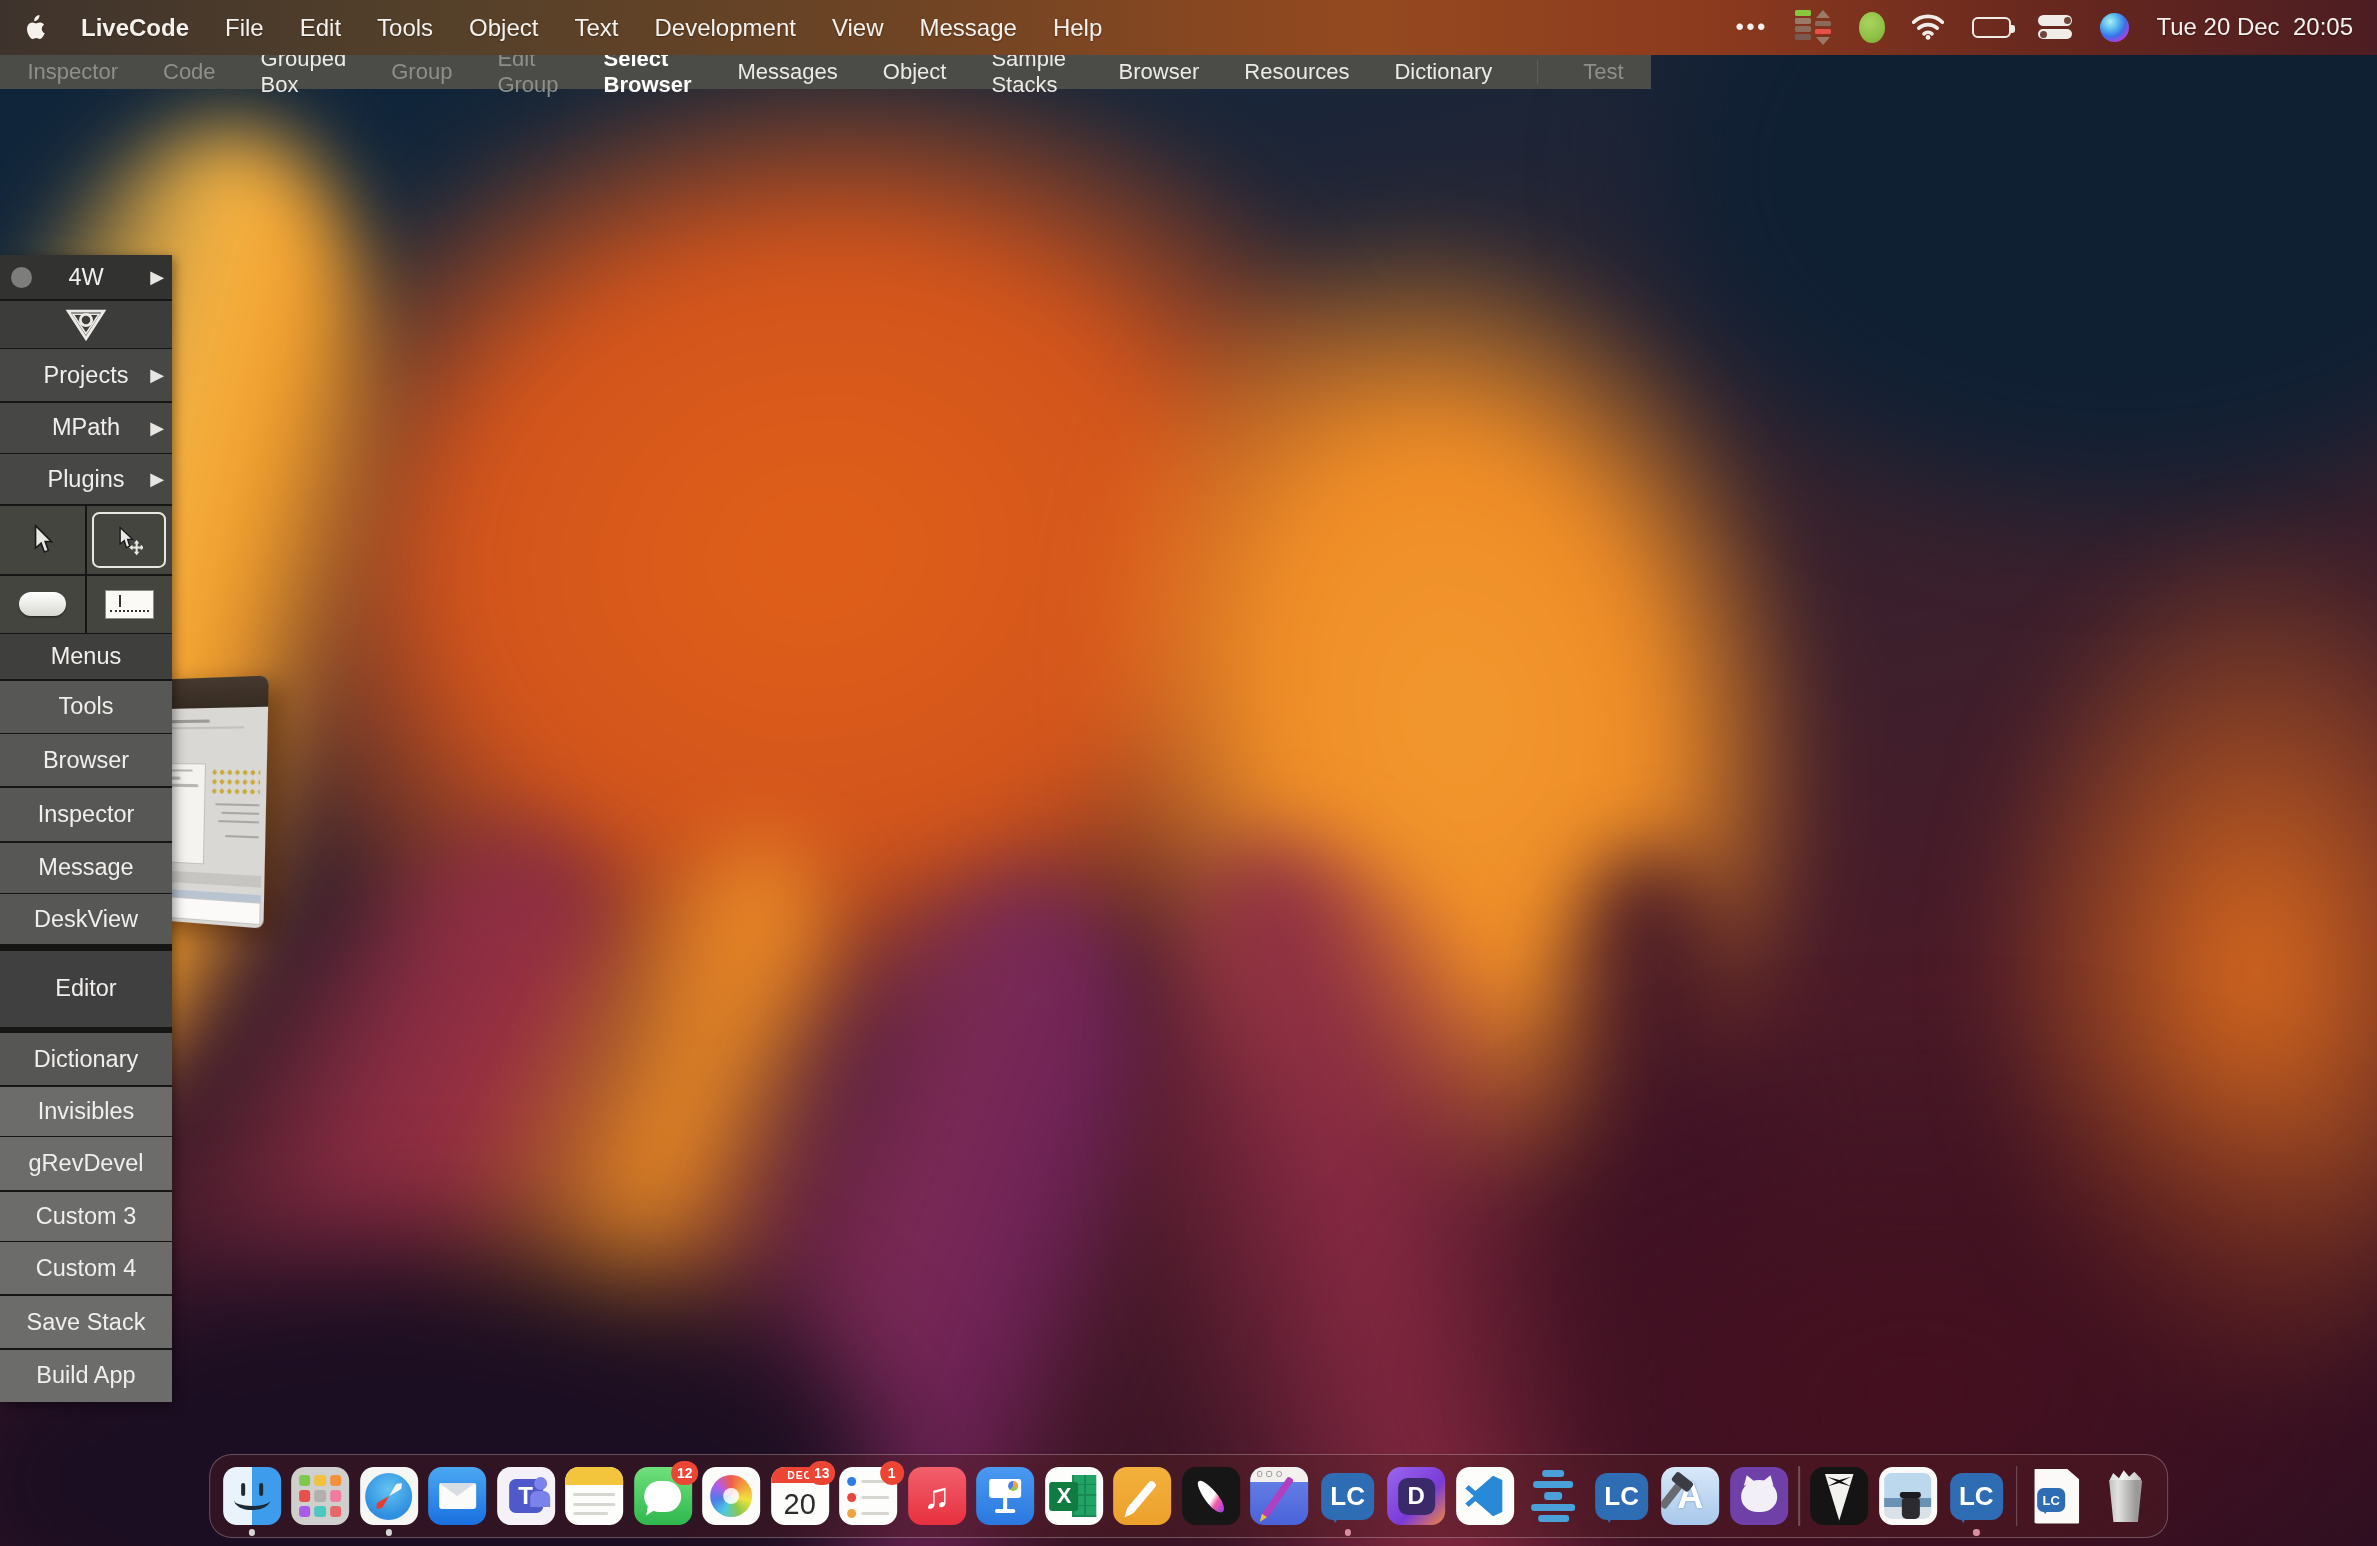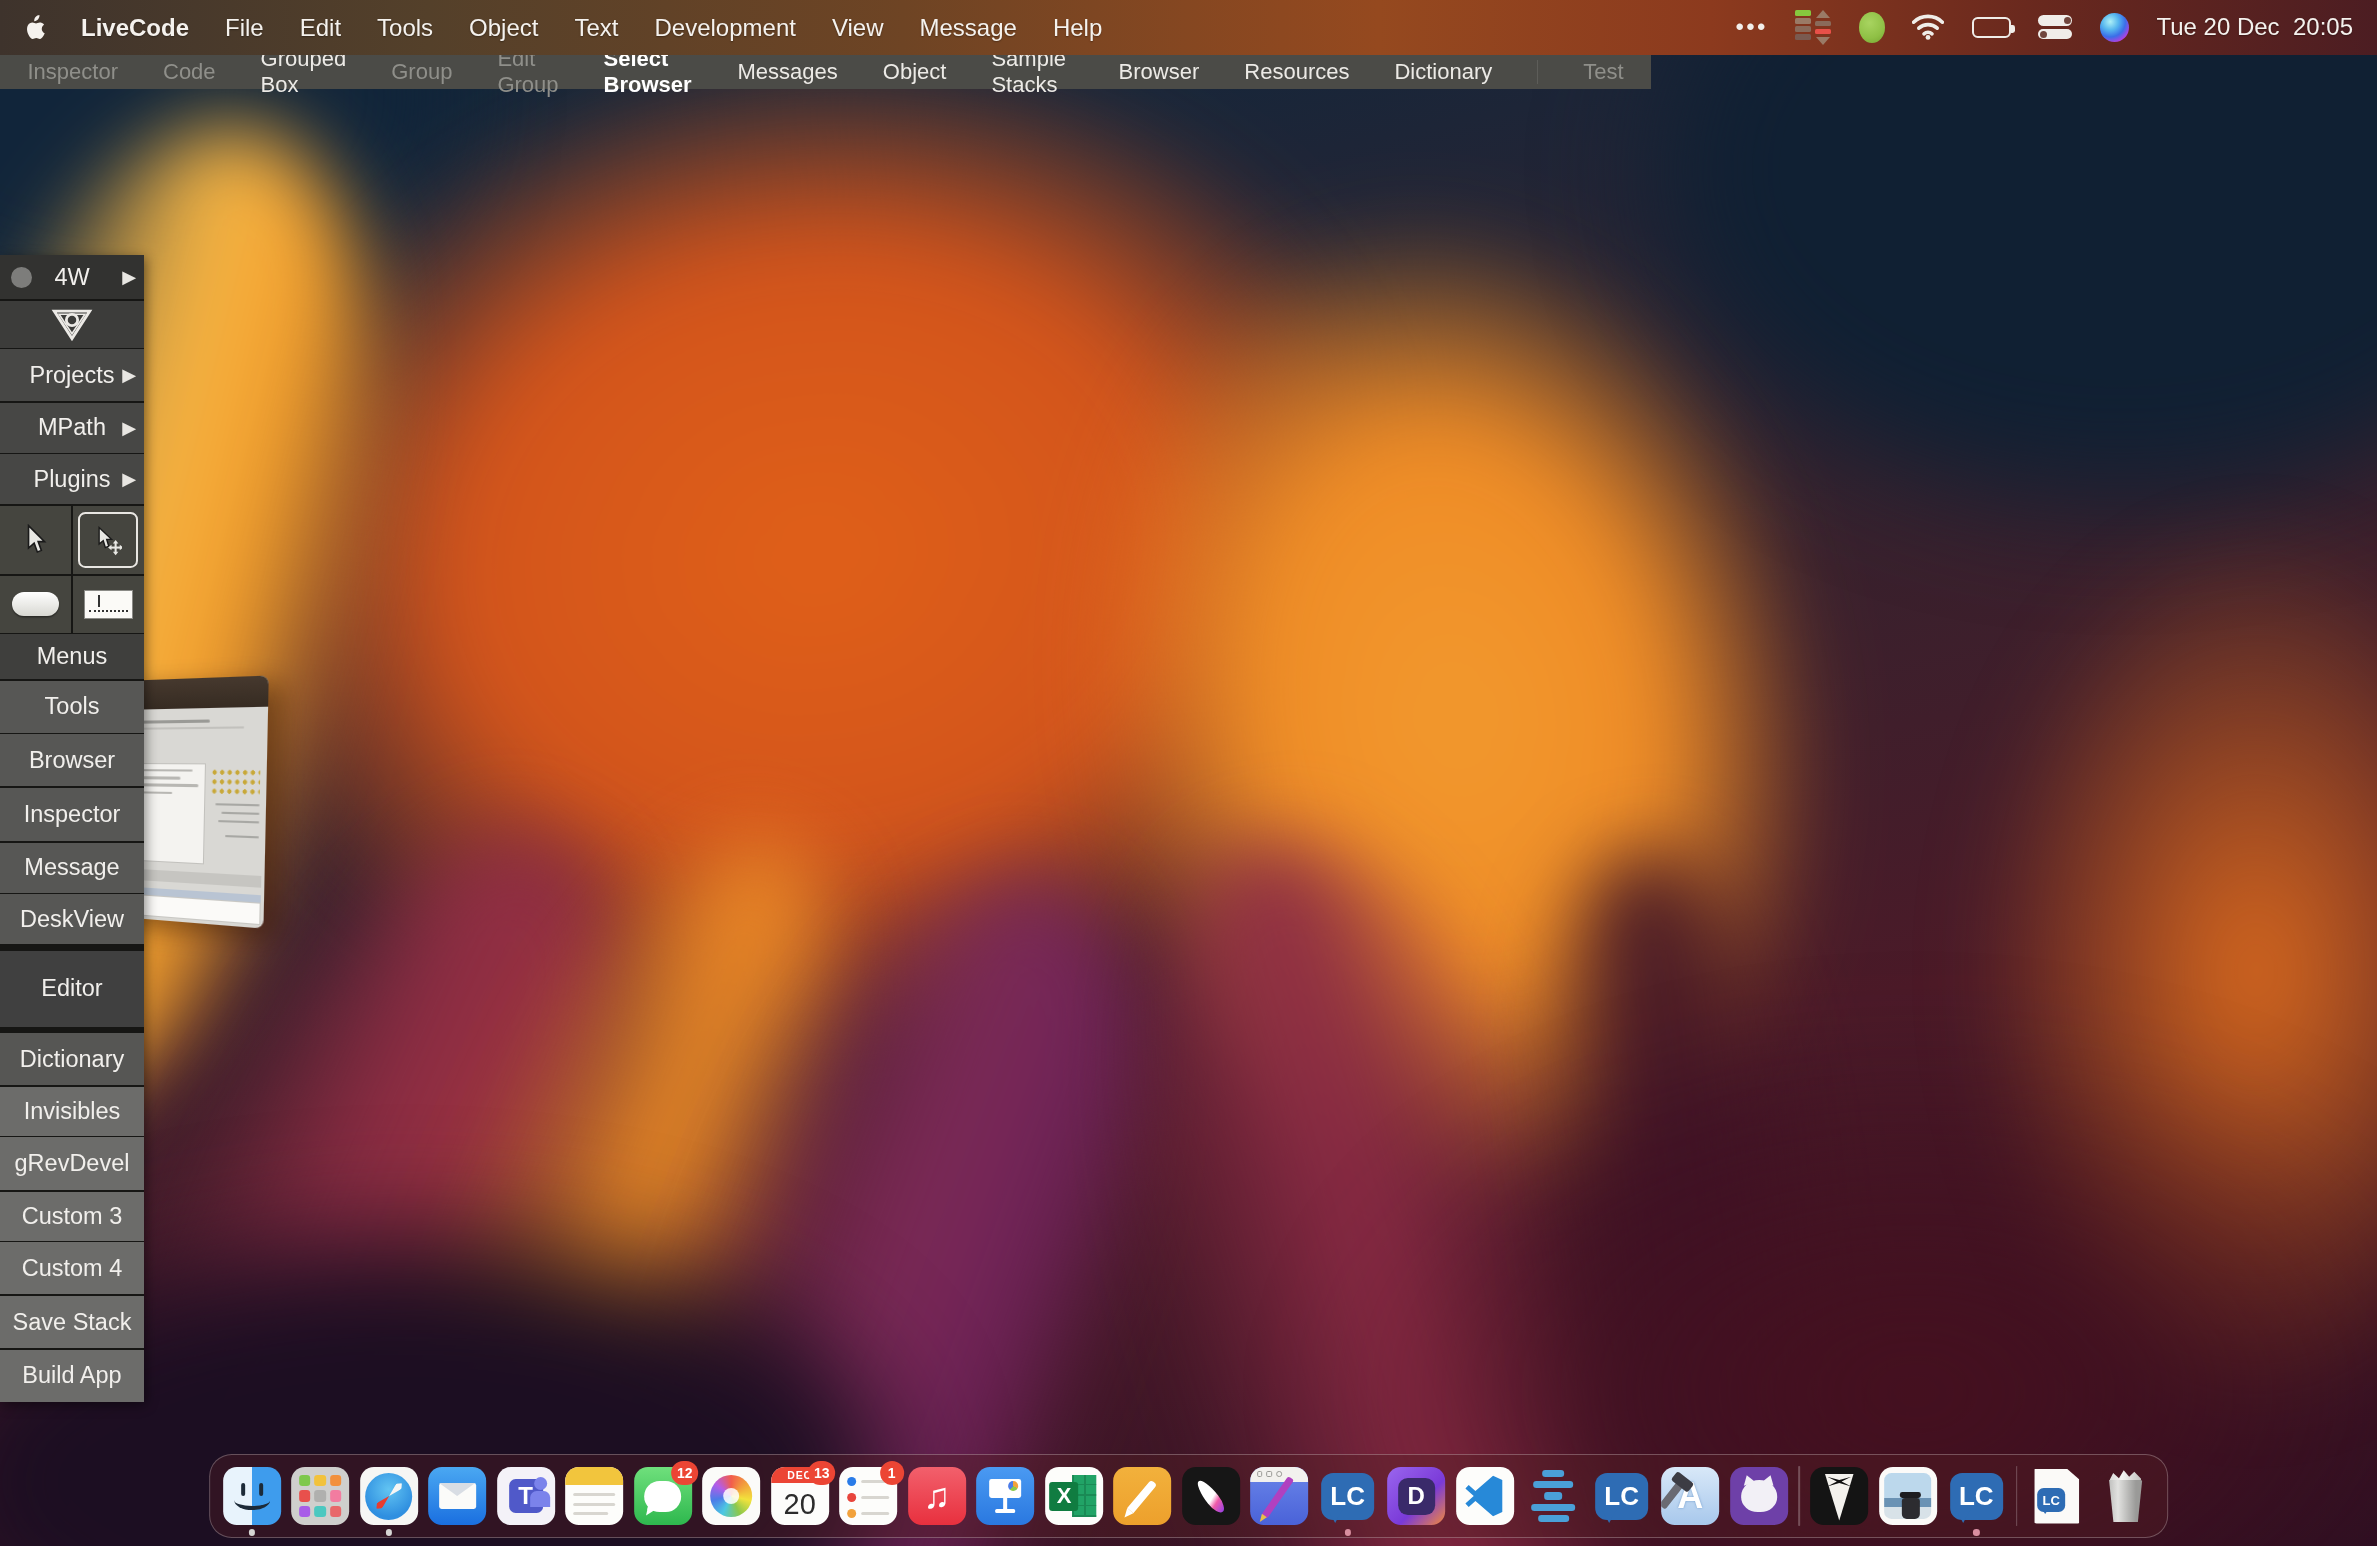--- a/index.html
+++ b/index.html
@@ -82,21 +82,21 @@
   .mw-panel { position:absolute; left:4.9px; top:53px; width:81px; height:97px; background:#f4f3f0; border:0.8px solid #c2c1bd; }
   .mw-panel .mw-tline { height:2.4px; background:#b8b7b3; margin:4.9px 4px; border-radius:1.6px; }
   .mw-dots { position:absolute; right:6.5px; top:57px; width:47px; height:27.5px;
     background-image:radial-gradient(circle,#c8a838 2px,transparent 2.4px); background-size:7.3px 9px; }
   .mw-sm { position:absolute; right:6.5px; width:42px; height:2.4px; background:#a8a8a4; border-radius:1.6px; }
   .mw-band-gray { position:absolute; left:3.2px; right:3.2px; top:158px; height:11.3px; background:#c6c5c1; }
   .mw-band-blue { position:absolute; left:3.2px; right:3.2px; top:176px; height:21px; background:#b9c4d3; }
   .mw-foot { position:absolute; left:3.2px; right:3.2px; bottom:3.2px; height:21px; background:#fbfaf8; border:0.8px solid #c8c7c3; }
 
   
-  .palette { position:absolute; left:0; top:255px; width:144px; z-index:10;
+  .palette { position:absolute; left:0; top:255px; width:172px; z-index:10;
     display:flex; flex-direction:column; gap:1.6px; background:#161614;
     box-shadow:2.4px 3.2px 11.3px rgba(0,0,0,.45); }
   .prow { position:relative; display:flex; align-items:center; justify-content:center;
     color:#f1efec; font-size:23.5px; cursor:default; }
   .prow .arr { position:absolute; right:8px; font-size:18px; color:#e8e6e2; }
   .p-header { height:44px; background:#323230; }
   .p-header .circ { position:absolute; left:11.3px; width:21px; height:21px; border-radius:50%; background:#7d7d7b; }
   .p-logo { height:47px; background:#3c3c3a; }
   .p-menu { height:52px; background:#474745; }
   .p-toolgrid { display:flex; gap:1.6px; background:transparent; }

